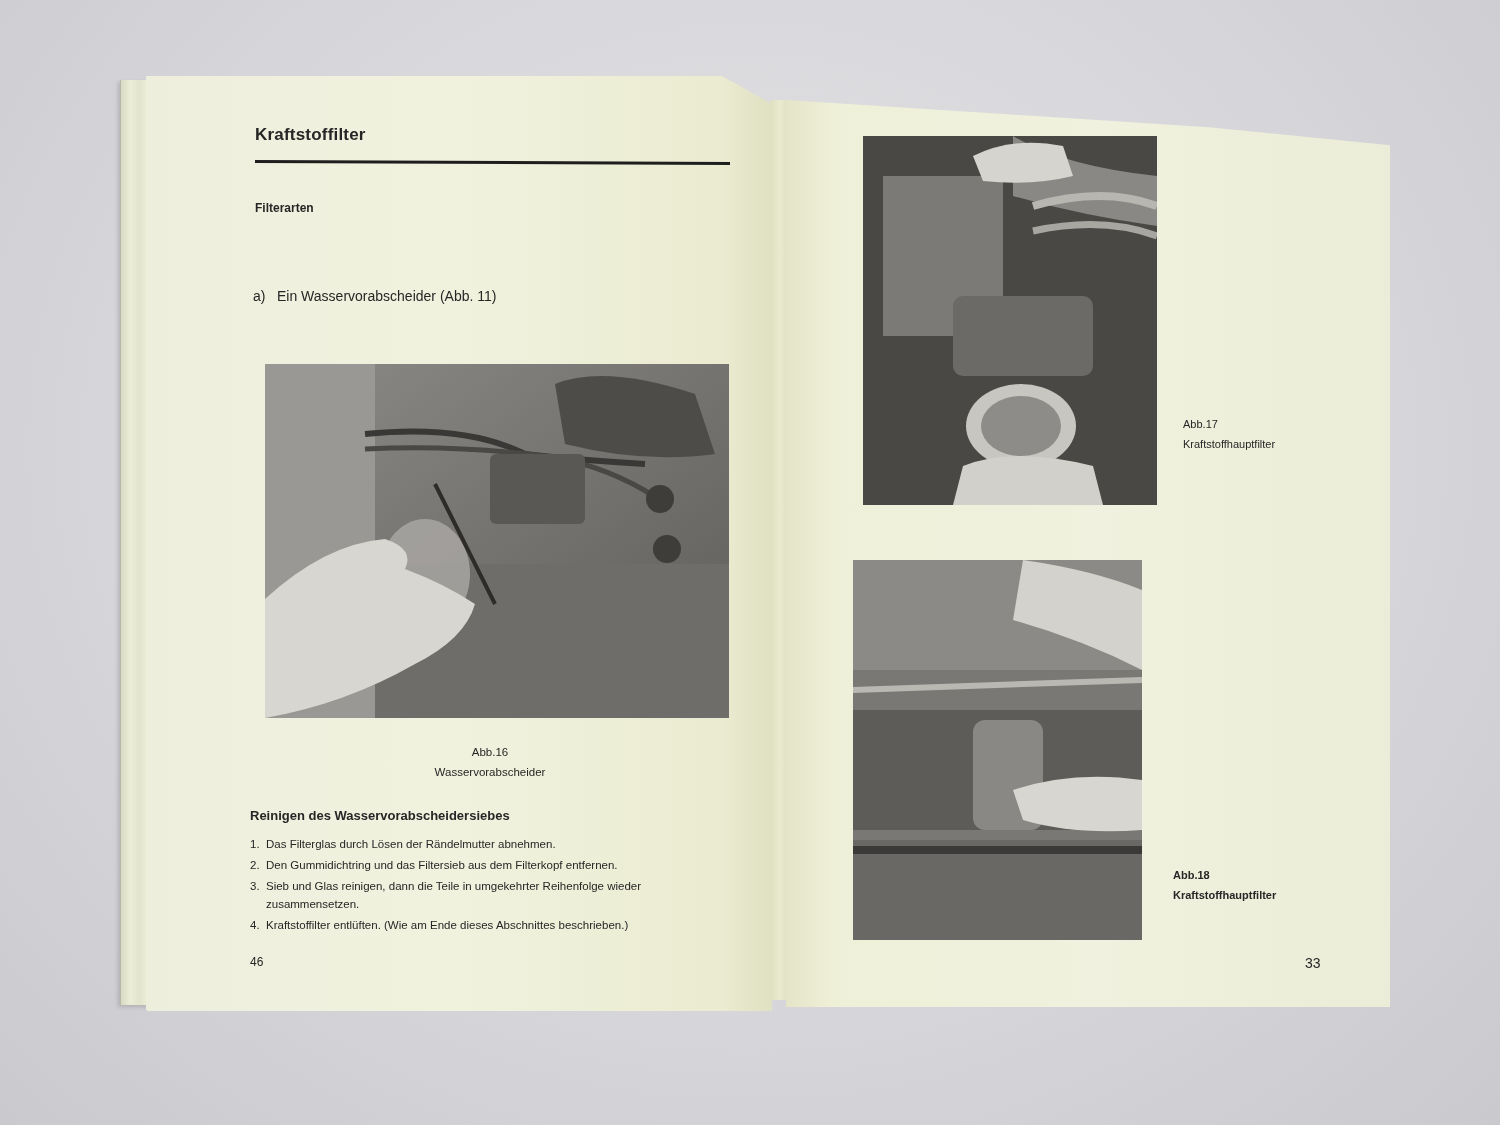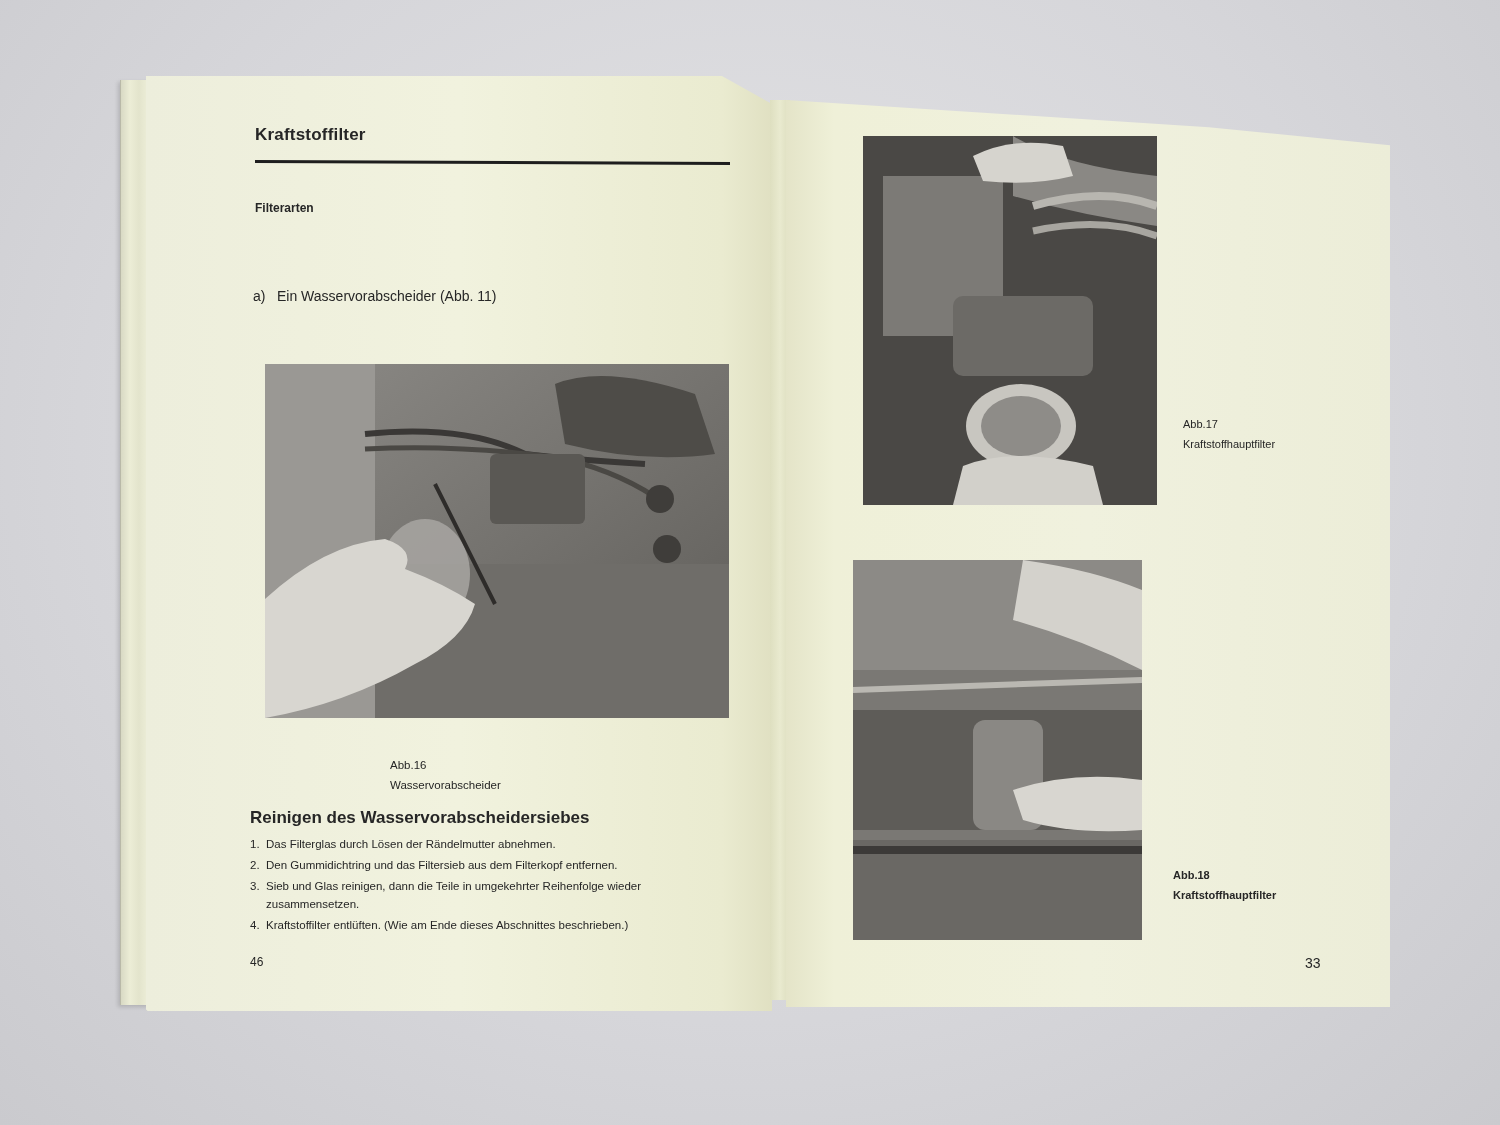--- a/index.html
+++ b/index.html
@@ -40,23 +40,23 @@
   .subheading { left: 255px; top: 201px; font-size: 12px; font-weight: bold; }
   .intro { left: 253px; top: 236px; width: 477px; font-size: 14px; line-height: 21px; text-align: justify; word-spacing: 3px; }
   .list-ab { left: 253px; top: 283px; font-size: 14px; line-height: 26px; }
   .list-ab .item span.lbl { display: inline-block; width: 24px; }
   .photo {
     position: absolute; overflow: hidden; background: #6a6a66;
     box-shadow: inset 0 0 30px rgba(0,0,0,0.35);
   }
   .photo svg { display: block; width: 100%; height: 100%; }
   .fig16 { left: 265px; top: 364px; width: 464px; height: 354px; }
-  .caption { font-size: 11.5px; text-align: left; line-height: 20px; margin-top: 13px; }
+  .caption { font-size: 11.5px; text-align: center; line-height: 20px; }
   .cap16 { left: 390px; top: 742px; width: 200px; }
-  .subheading2 { left: 250px; top: 808px; font-size: 17px; font-weight: bold; }
+  .subheading2 { left: 250px; top: 808px; font-size: 13px; font-weight: bold; }
   .steps { left: 250px; top: 835px; width: 480px; font-size: 11.5px; line-height: 18px; }
   .steps .step { display: flex; margin-bottom: 3px; }
   .steps .num { width: 16px; flex: none; }
   .page-num-l { left: 250px; top: 955px; font-size: 12px; }
   .fig17 { left: 863px; top: 136px; width: 294px; height: 369px; }
   .fig18 { left: 853px; top: 560px; width: 289px; height: 380px; }
   .side-cap { font-size: 11px; line-height: 20px; text-align: left; }
   .cap17 { left: 1183px; top: 414px; }
   .cap18 { left: 1173px; top: 865px; font-weight: bold; }
   .page-num-r { left: 1305px; top: 955px; font-size: 14px; }

